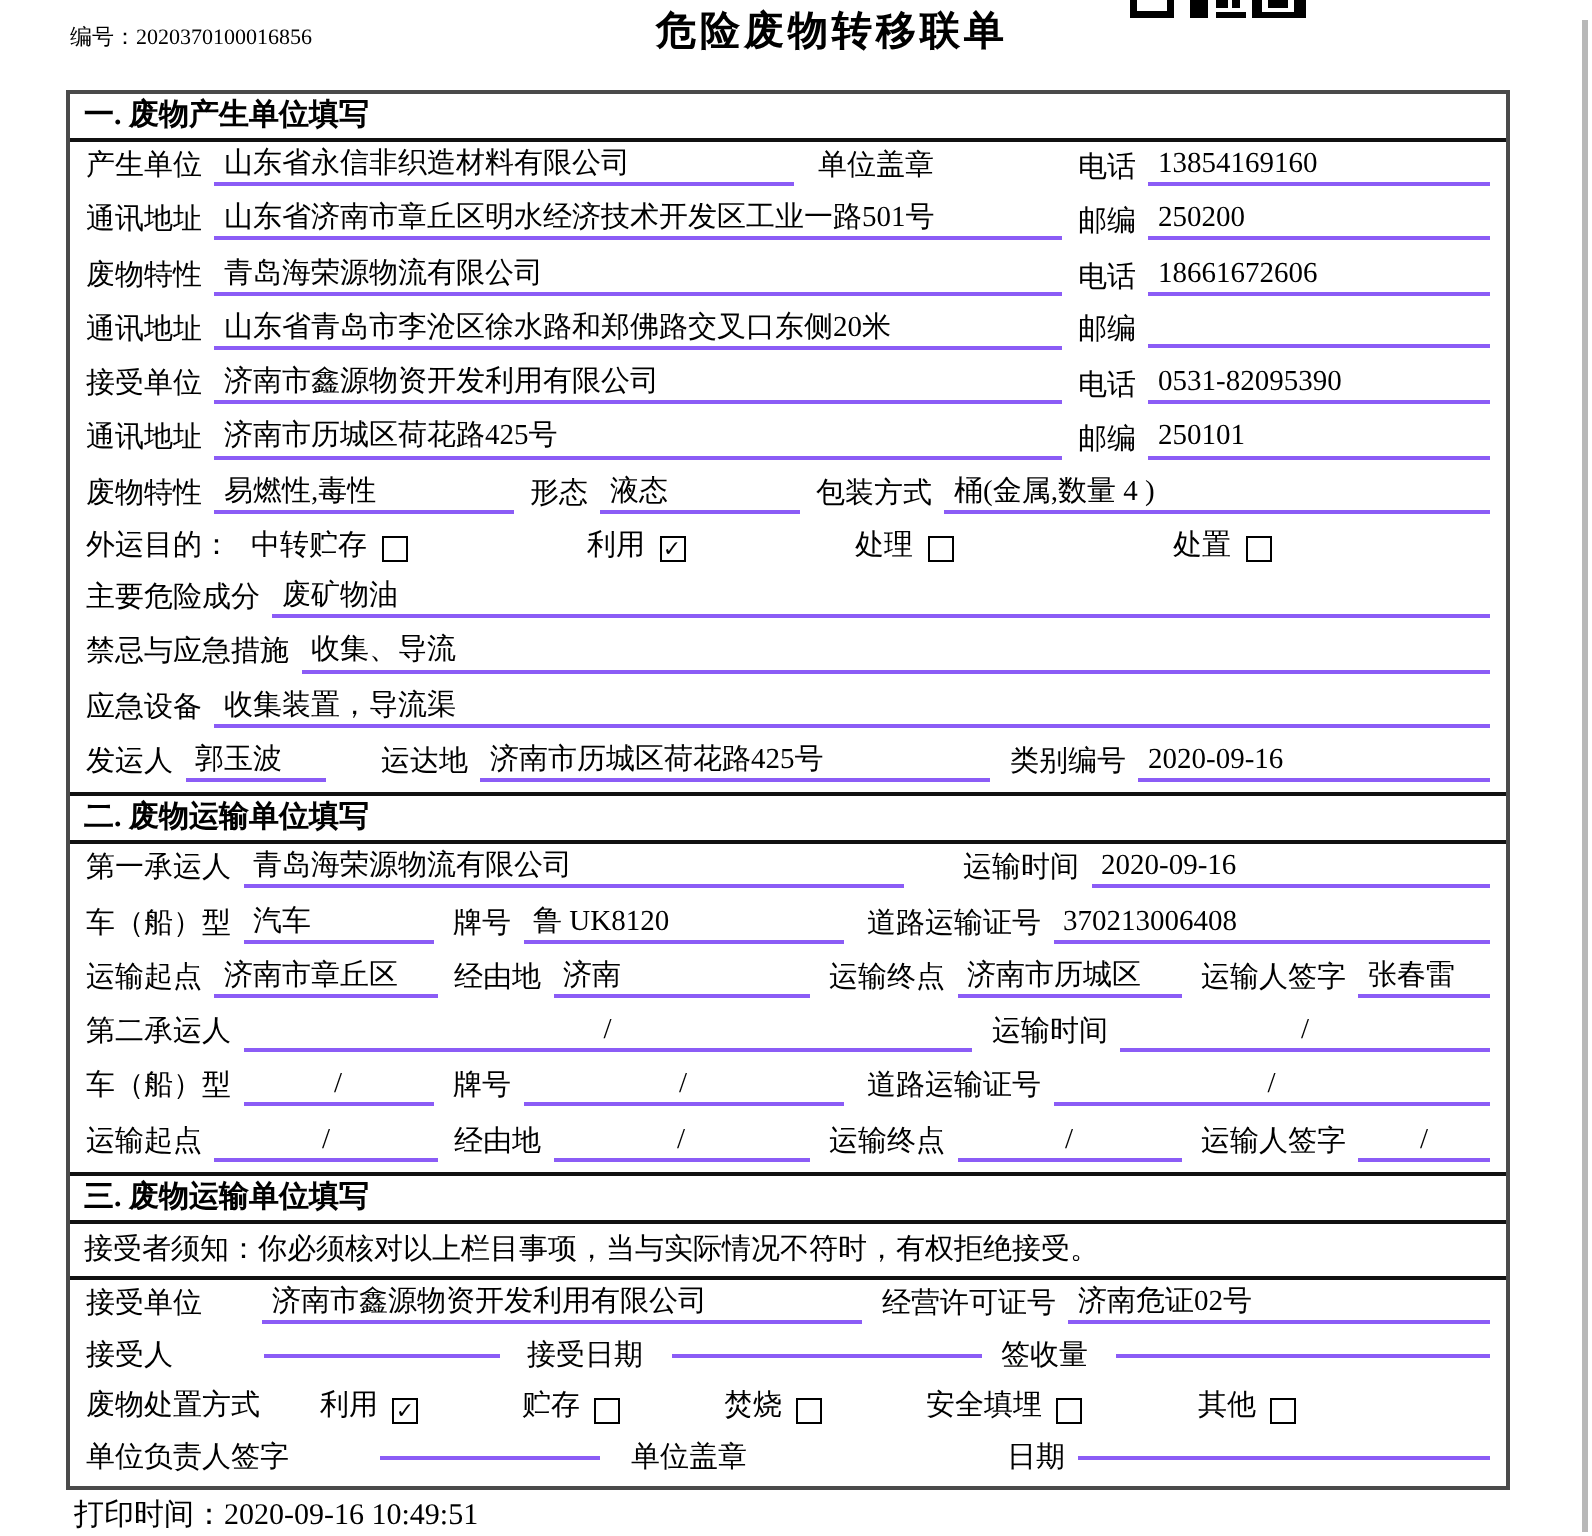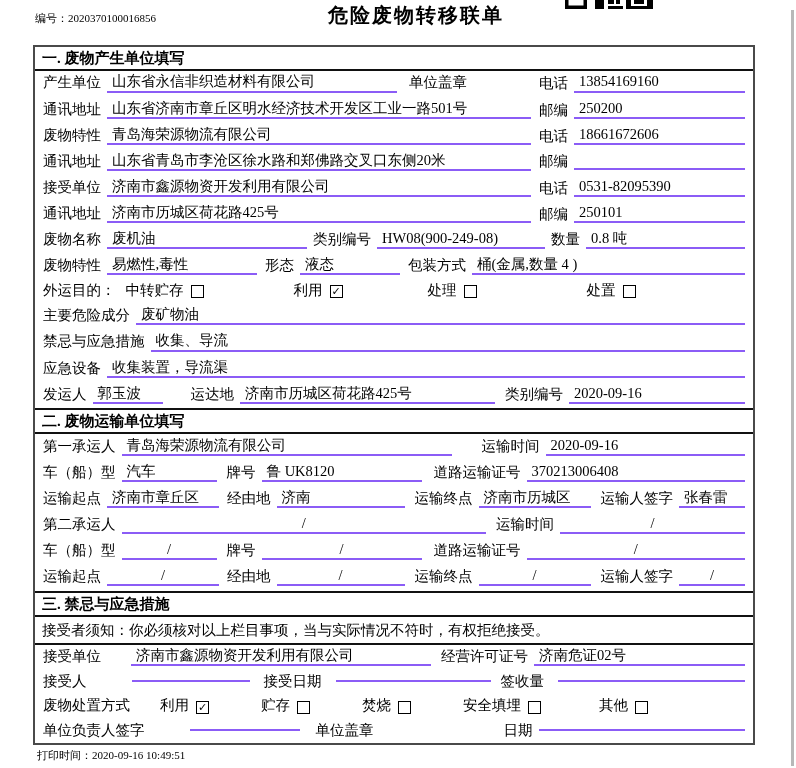--- a/index.html
+++ b/index.html
@@ -28,21 +28,21 @@
   .grow { flex:1 1 auto; }
   .ctr { text-align:center; }
   .rgt { margin-left:auto; width:206px; display:flex; align-items:flex-end; flex:0 0 206px; }
   .rgt .val { flex:1 1 auto; }
 
   .opt { display:flex; align-items:flex-end; white-space:nowrap; }
   .cb { width:13px; height:13px; border:1px solid #000; display:inline-flex;
         align-items:center; justify-content:center; font-size:11px; line-height:11px;
         margin-left:7px; margin-bottom:1px; font-family:"DejaVu Sans",sans-serif; }
 
-  .footer { position:absolute; left:37px; top:748px; font-size:11px; white-space:nowrap; }
+  .footer { position:absolute; left:37px; top:748px; font-size:15px; white-space:nowrap; }
 </style>
 </head>
 <body>
 
 <div class="page-edge"></div>
 
 <div class="serial"><span>编号：</span><span>2020370100016856</span></div>
 
 <div class="page-title">危险废物转移联单</div>
 
@@ -112,28 +112,20 @@
 
   <div class="row">
     <span class="lbl">通讯地址</span>
     <span class="val grow" style="margin-right:8px">济南市历城区荷花路425号</span>
     <span class="rgt">
         <span class="lbl">邮编</span>
         <span class="val">250101</span>
       </span>
   </div>
 
-  <div class="row">
-    <span class="lbl">废物名称</span>
-    <span class="val" style="width:200px">废机油</span>
-    <span class="lbl" style="margin-left:6px">类别编号</span>
-    <span class="val" style="width:168px">HW08(900-249-08)</span>
-    <span class="lbl" style="margin-left:6px">数量</span>
-    <span class="val grow">0.8 吨</span>
-  </div>
 
   <div class="row">
     <span class="lbl">废物特性</span>
     <span class="val" style="width:150px">易燃性,毒性</span>
     <span class="lbl" style="margin-left:8px">形态</span>
     <span class="val" style="width:100px">液态</span>
     <span class="lbl" style="margin-left:8px">包装方式</span>
     <span class="val grow">桶(金属,数量 4 )</span>
   </div>
 
@@ -230,21 +222,21 @@
     <span class="lbl">运输起点</span>
     <span class="val ctr" style="width:112px">/</span>
     <span class="lbl" style="margin-left:8px">经由地</span>
     <span class="val ctr" style="width:128px">/</span>
     <span class="lbl" style="margin-left:10px">运输终点</span>
     <span class="val ctr" style="width:112px">/</span>
     <span class="lbl" style="margin-left:10px">运输人签字</span>
     <span class="val grow ctr">/</span>
   </div>
 
-  <div class="sec-title bt">三. 禁忌与应急措施</div>
+  <div class="sec-title bt">三. 废物运输单位填写</div>
   <div class="notice">接受者须知：你必须核对以上栏目事项，当与实际情况不符时，有权拒绝接受。</div>
 
   <div class="row">
     <span class="lbl">接受单位</span>
     <span class="val" style="width:300px;margin-left:30px">济南市鑫源物资开发利用有限公司</span>
     <span class="lbl" style="margin-left:10px">经营许可证号</span>
     <span class="val grow">济南危证02号</span>
   </div>
 
   <div class="row">

